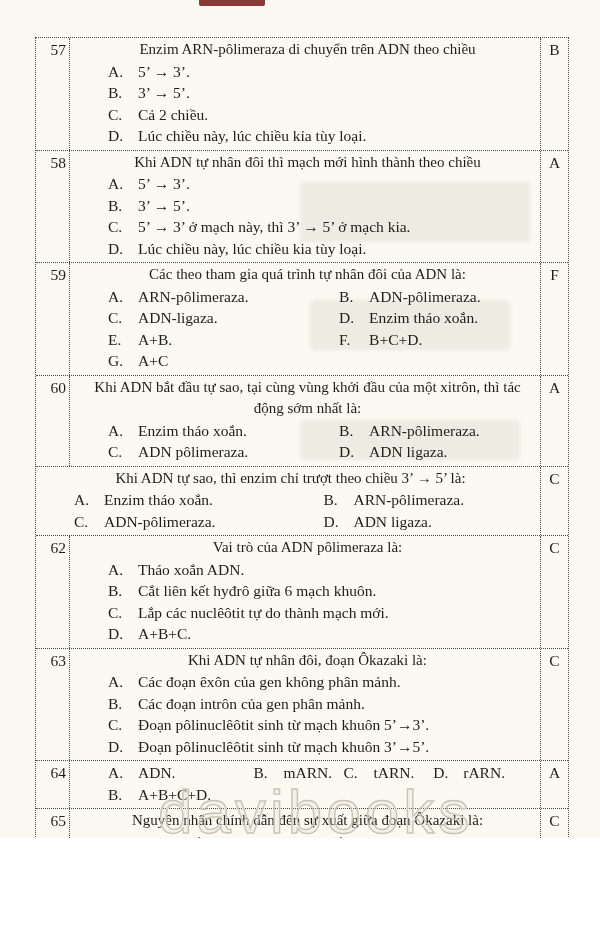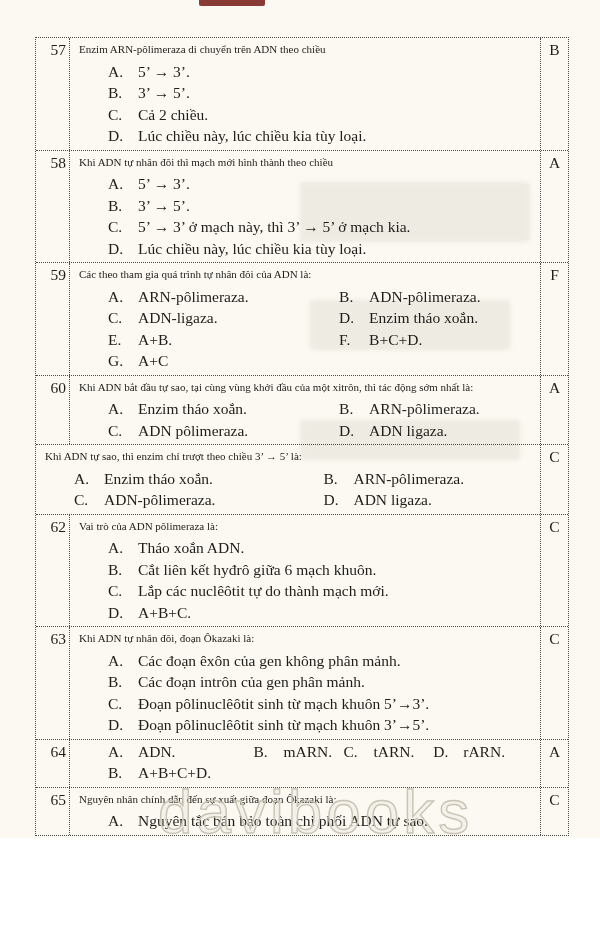--- a/index.html
+++ b/index.html
@@ -25,21 +25,21 @@
     text-align:right; padding:1px 3px 0 0; font-size:15.5px; line-height:21.5px;
   }
   .qbody {
     flex:1 1 auto; border-right:1px dotted #4a4a4a;
     padding:1px 4px 3px 9px; box-sizing:border-box; min-width:0;
   }
   .qans {
     width:27px; flex:0 0 27px; text-align:center;
     padding-top:1px; font-size:15.5px; line-height:21.5px;
   }
-  .qtext { font-size:11px; line-height:21.5px; }
+  .qtext { font-size:15px; line-height:21.5px;text-align:center; }
   .opts { margin-left:29px; margin-top:0; }
   .opt { display:flex; font-size:15.5px; line-height:21.5px; }
   .optlabel { flex:0 0 30px; }
   .opttext { flex:1 1 auto; }
   .opts.grid2 { display:grid; grid-template-columns:54% 46%; }
   .opts.grid4 { display:grid; grid-template-columns:34% 21% 21% 24%; }
   .opts.grid2 .opt, .opts.grid4 .opt { min-width:0; }
   
   .wm-big {
     position:absolute; left:158px; top:776px; width:420px;

